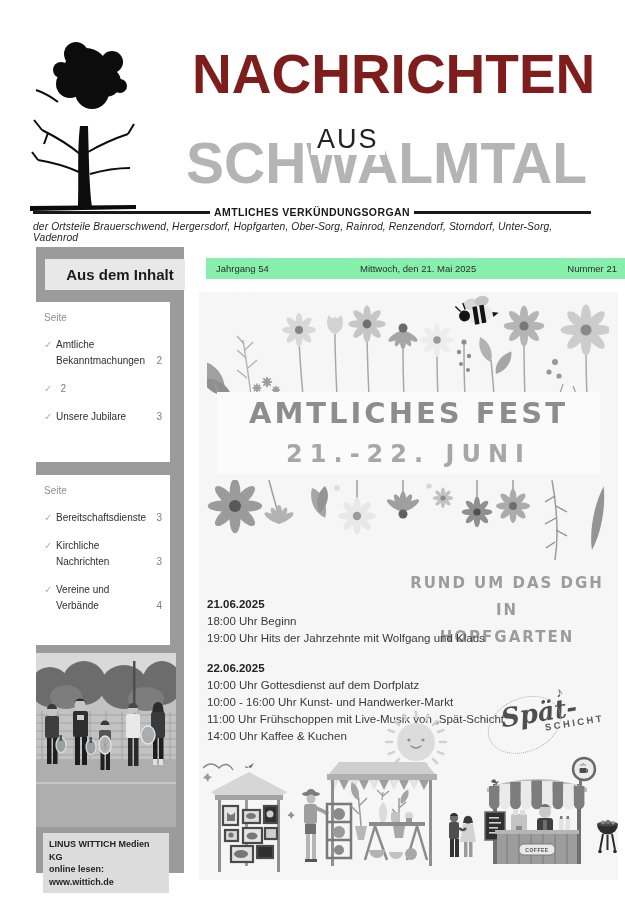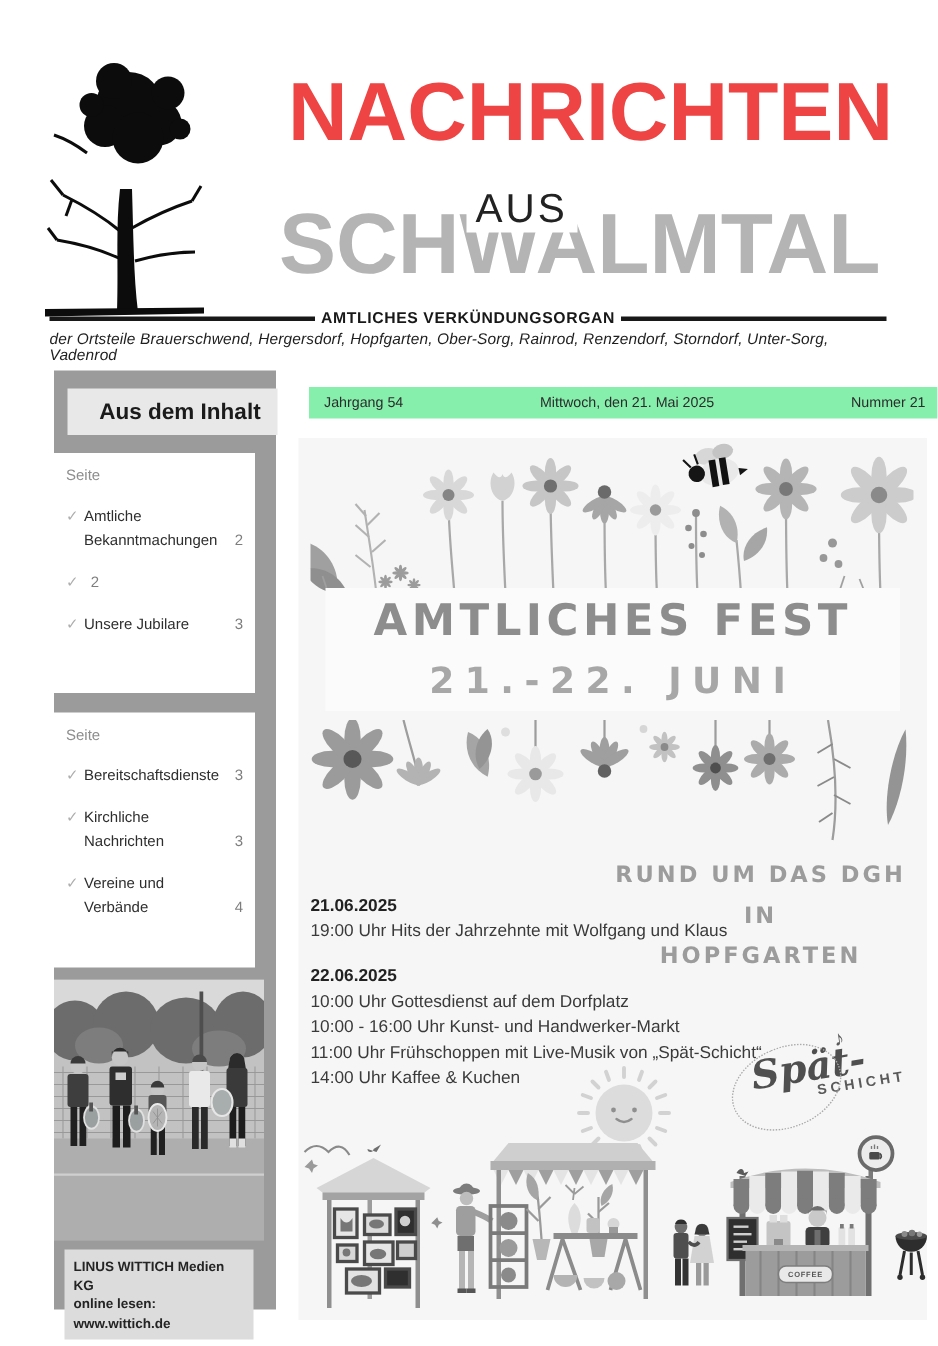--- a/index.html
+++ b/index.html
@@ -1,21 +1,21 @@
 <!DOCTYPE html>
 <html><head>
 <meta charset="utf-8">
 <style>
   html,body{margin:0;padding:0;background:#fff;}
   .page{position:relative;width:625px;height:897px;background:#ffffff;overflow:hidden;
         font-family:"Liberation Sans",sans-serif;}
   
   .tree{position:absolute;left:28px;top:34px;}
   .mast-title{position:absolute;left:186px;top:30px;width:412px;height:176px;}
-  .mt1{position:absolute;left:6px;top:12px;font-size:55px;font-weight:bold;color:#ef4444;
+  .mt1{position:absolute;left:6px;top:12px;font-size:55px;font-weight:bold;color:#7f1d1d;
        letter-spacing:0;z-index:2;white-space:nowrap;}
   .mt2{position:absolute;left:125px;top:94px;font-size:27px;font-weight:normal;color:#222;
        letter-spacing:2px;z-index:3;background:#fff;padding:0 6px;}
   .mt3{position:absolute;left:0px;top:100px;font-size:57px;font-weight:bold;color:#b4b4b4;
        z-index:1;white-space:nowrap;}
   .tagline{position:absolute;left:33px;top:206px;width:558px;display:flex;align-items:center;gap:4px;justify-content:space-between;}
   .tagline .rule{flex:1;height:3px;background:#181818;}
   .tagline .txt{font-size:10.5px;font-weight:bold;color:#181818;letter-spacing:.4px;white-space:nowrap;}
   .districts{position:absolute;left:33px;top:221px;width:562px;font-size:10.3px;font-style:italic;
        color:#1e1e1e;letter-spacing:.1px;}
@@ -380,20 +380,21 @@
     </svg>
 
     <div class="p-loc">
       <div>RUND UM DAS DGH IN</div>
       <div>HOPFGARTEN</div>
     </div>
 
     <div class="schedule">
       <div class="sch-day">
         <div class="sch-date">21.06.2025</div>
+        <div>18:00 Uhr Beginn</div>
         <div>19:00 Uhr Hits der Jahrzehnte mit Wolfgang und Klaus</div>
       </div>
       <div class="sch-day sch-day2">
         <div class="sch-date">22.06.2025</div>
         <div>10:00 Uhr Gottesdienst auf dem Dorfplatz</div>
         <div>10:00 - 16:00 Uhr Kunst- und Handwerker-Markt</div>
         <div>11:00 Uhr Frühschoppen mit Live-Musik von „Spät-Schicht“</div>
         <div>14:00 Uhr Kaffee &amp; Kuchen</div>
       </div>
     </div>

